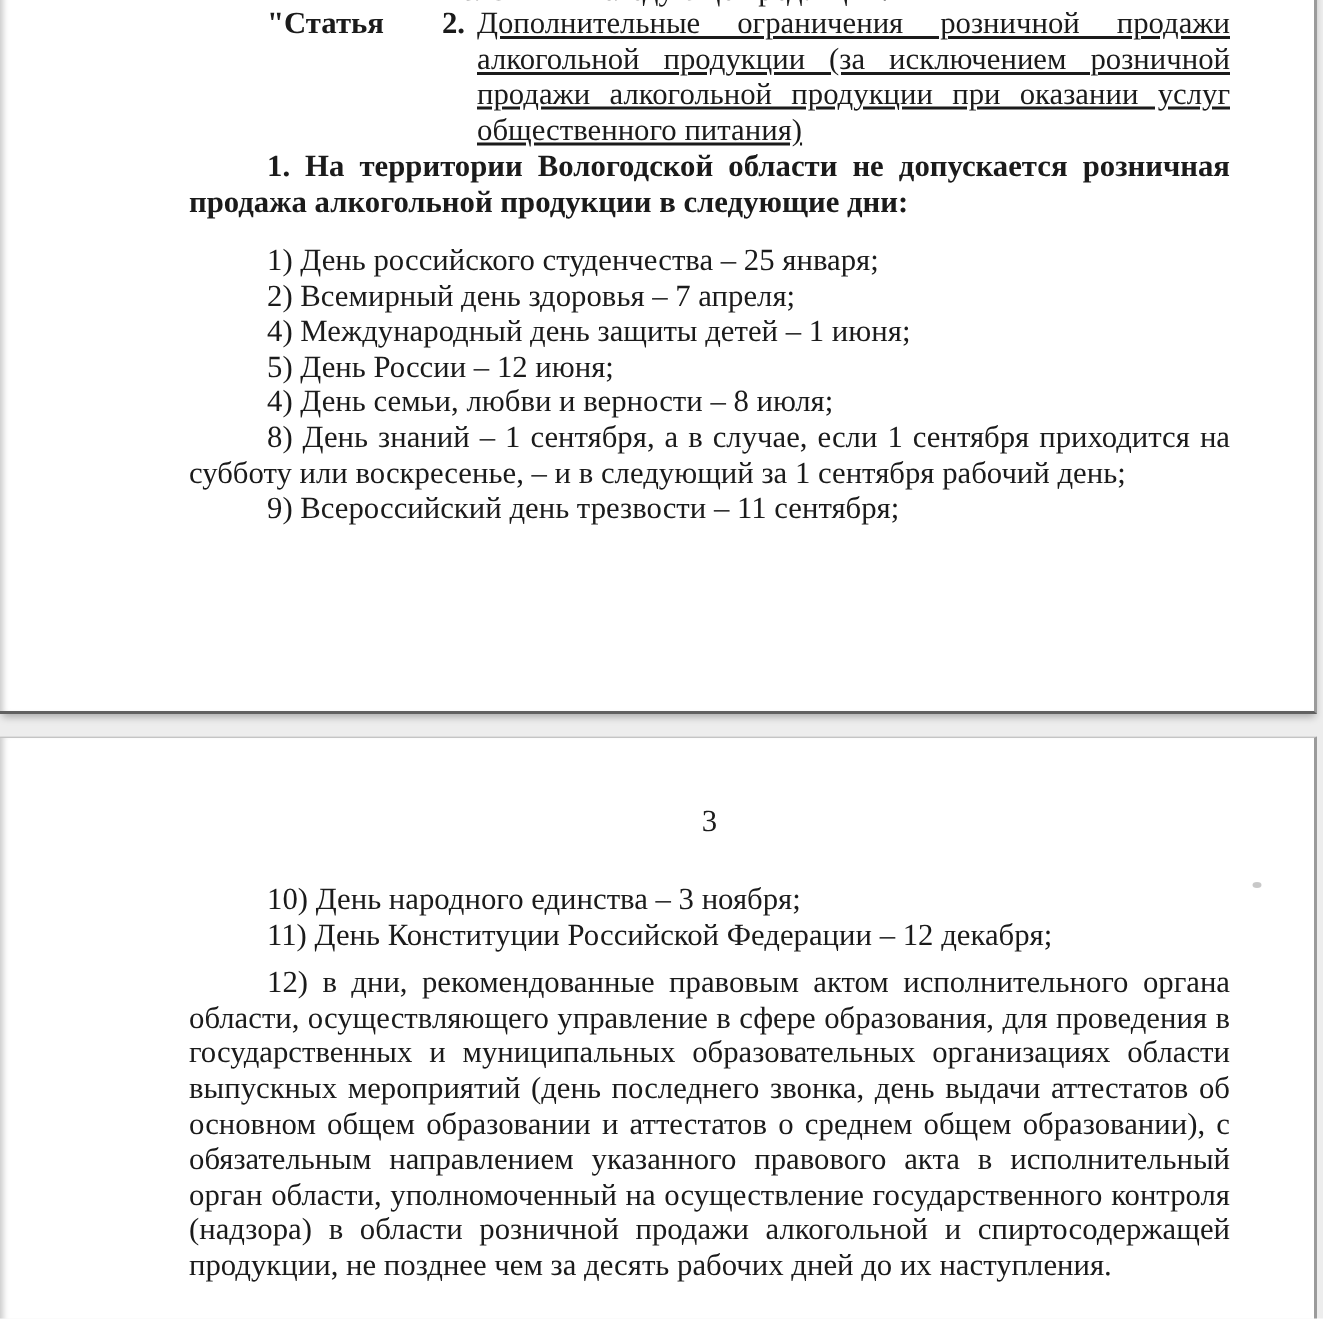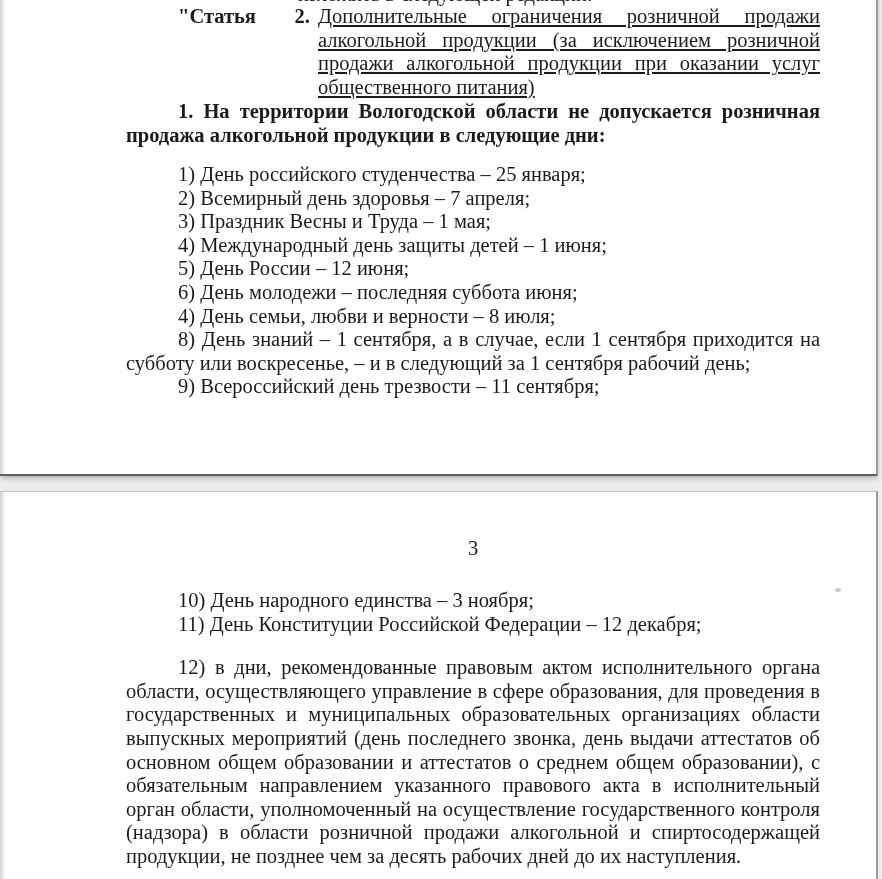--- a/index.html
+++ b/index.html
@@ -55,21 +55,21 @@
     text-align-last: justify;
   }
   .heading .h-body { width: 502px; text-align: justify; text-decoration: underline; }
 
   .para1 { top: 100px; }
   .just { text-align: justify; text-indent: 52px; font-weight: bold; }
 
   .list1 { top: 147px; margin-top: 16px; }
   .list2 { top: 589px; }
   .item  { text-align: justify; text-indent: 52px; }
-  .item-12 { margin-top: 20px; }
+  .item-12 { margin-top: 8px; }
 
   .pagenum { top: 537px; text-align: center; }
 
   .artifact-dot {
     position: absolute;
     z-index: 2;
     left: 835px;
     top: 588px;
     width: 6px;
     height: 4px;
@@ -92,24 +92,22 @@
     <div class="h-indent"></div>
     <div class="h-label">"Статья 2.</div>
     <div class="h-body">Дополнительные ограничения розничной продажи алкогольной продукции (за исключением розничной продажи алкогольной продукции при оказании услуг общественного питания)</div>
   </div>
 
   <div class="txt col para1 just">1. На территории Вологодской области не допускается розничная продажа алкогольной продукции в следующие дни:</div>
 
   <div class="txt col list1">
     <div class="item">1) День российского студенчества – 25 января;</div>
     <div class="item">2) Всемирный день здоровья – 7 апреля;</div>
-    <div class="item">3) Праздник Весны и Труда – 1 мая;</div>
     <div class="item">4) Международный день защиты детей – 1 июня;</div>
     <div class="item">5) День России – 12 июня;</div>
-    <div class="item">6) День молодежи – последняя суббота июня;</div>
     <div class="item">4) День семьи, любви и верности – 8 июля;</div>
     <div class="item">8) День знаний – 1 сентября, а в случае, если 1 сентября приходится на субботу или воскресенье, – и в следующий за 1 сентября рабочий день;</div>
     <div class="item">9) Всероссийский день трезвости – 11 сентября;</div>
   </div>
 
   <div class="txt col pagenum">3</div>
 
   <div class="artifact-dot"></div>
 
   <div class="txt col list2">

